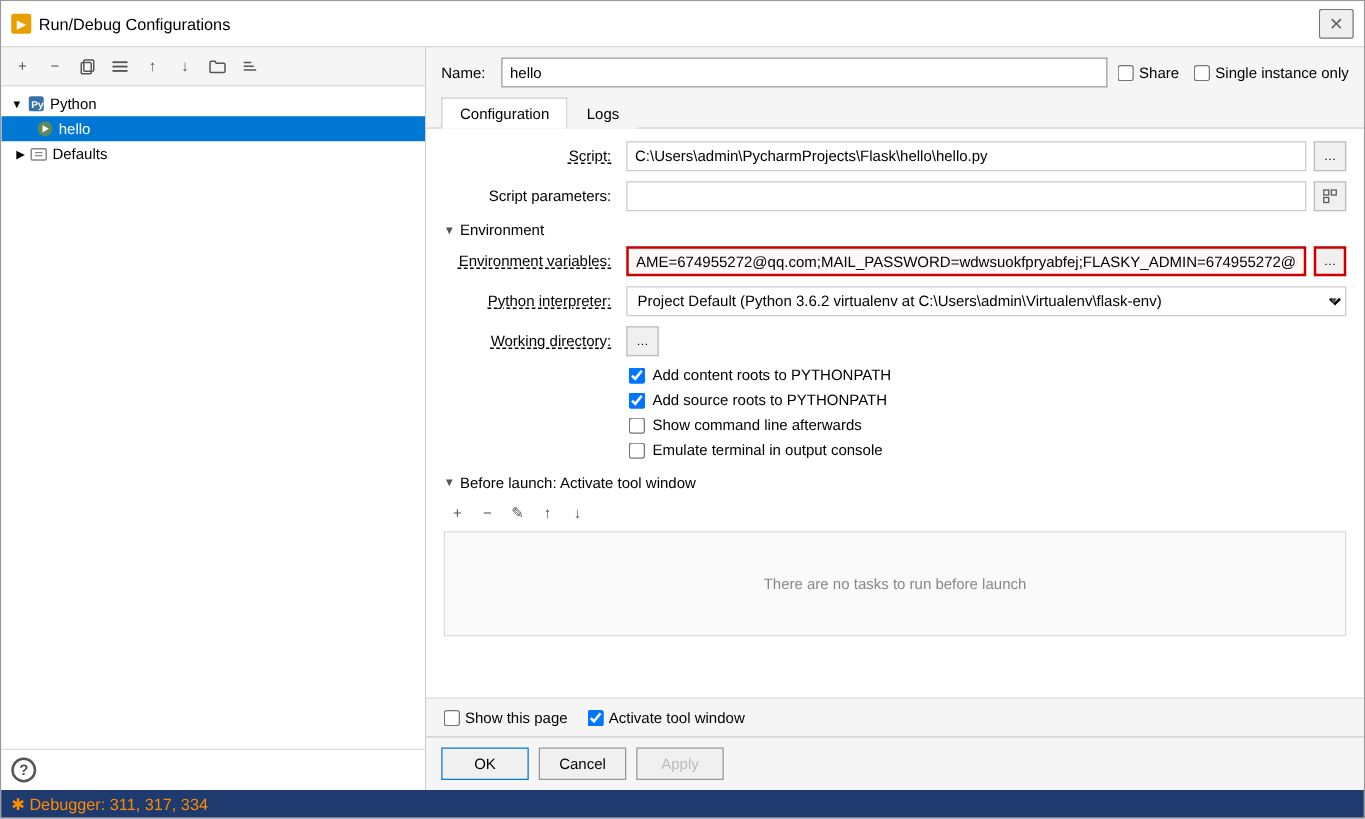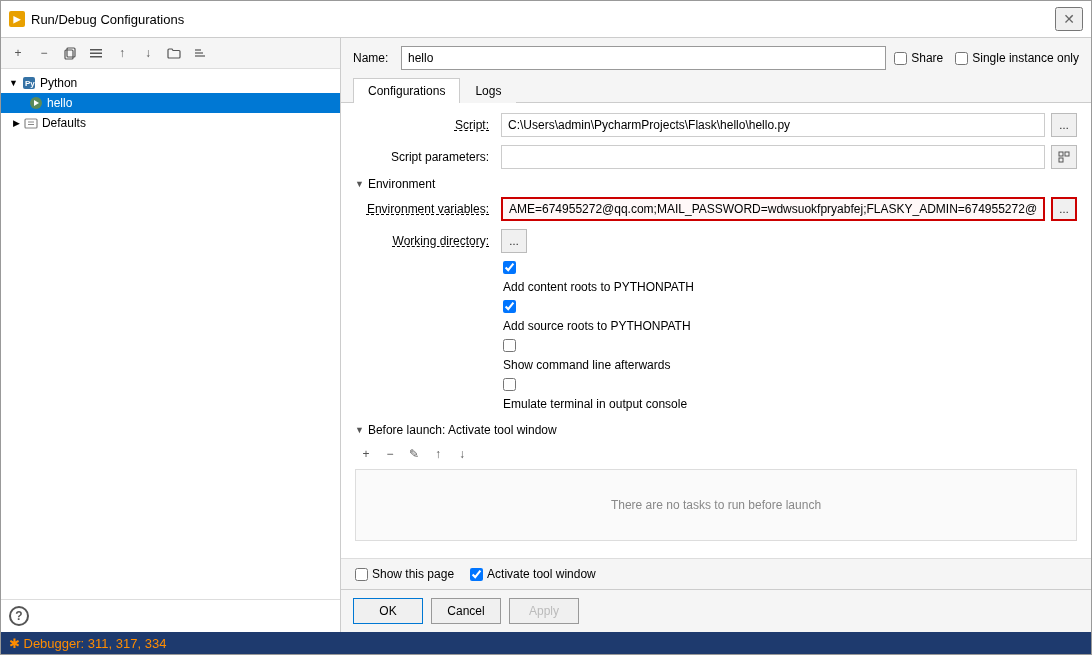--- a/index.html
+++ b/index.html
@@ -257,42 +257,41 @@
       position: absolute;
       right: 6px;
       top: 50%;
       transform: translateY(-50%);
       pointer-events: none;
       color: #555;
     }
 
     .checkbox-row {
       display: flex;
-      align-items: flex-start;
+      align-items: flex-end;
       gap: 6px;
       margin-bottom: 6px;
       padding-left: 148px;
-      flex-direction: column;
     }
     .checkbox-row label {
       font-size: 12px;
       cursor: pointer;
     }
 
     .section-before-launch {
       margin-top: 12px;
     }
     .before-launch-toolbar {
       display: flex;
       gap: 2px;
       margin-bottom: 4px;
     }
     .before-launch-empty {
       border: 1px solid #ddd;
-      height: 72px;
+      height: 84px;
       display: flex;
       align-items: center;
       justify-content: center;
       color: #888;
       font-size: 12px;
       background: #fafafa;
     }
 
     .bottom-checkboxes {
       display: flex;
@@ -457,21 +456,21 @@
           </div>
           <div class="checkbox-item">
             <input type="checkbox" id="single-cb" style="">
             <label for="single-cb">Single instance only</label>
           </div>
         </div>
       </div>
 
       <div class="tabs-row">
         <div class="tab active">
-          <span>Configurations</span>
+          <span>Configuration</span>
         </div>
         <div class="tab">
           <span>Logs</span>
         </div>
       </div>
 
       <div class="config-content">
 
         <div class="form-row">
           <span class="form-label underline">Script:</span>
@@ -495,20 +494,28 @@
           <span class="section-arrow">▼</span>
           <span>Environment</span>
         </div>
 
         <div class="form-row">
           <span class="form-label underline">Environment variables:</span>
           <input type="text" class="form-input highlighted" value="AME=674955272@qq.com;MAIL_PASSWORD=wdwsuokfpryabfej;FLASKY_ADMIN=674955272@qq.com" style="">
           <button class="form-btn" style="border: 2px solid #cc0000;">…</button>
         </div>
 
+        <div class="form-row">
+          <span class="form-label underline">Python interpreter:</span>
+          <div class="select-wrapper">
+            <select>
+              <option>Project Default (Python 3.6.2 virtualenv at C:\Users\admin\Virtualenv\flask-env)</option>
+            </select>
+          </div>
+        </div>
 
 
         <div class="form-row">
           <span class="form-label underline">Working directory:</span>
           <button class="form-btn">…</button>
         </div>
 
         <div class="checkbox-row">
           <input type="checkbox" id="cb-content" checked="" style="">
           <label for="cb-content">Add content roots to PYTHONPATH</label>

